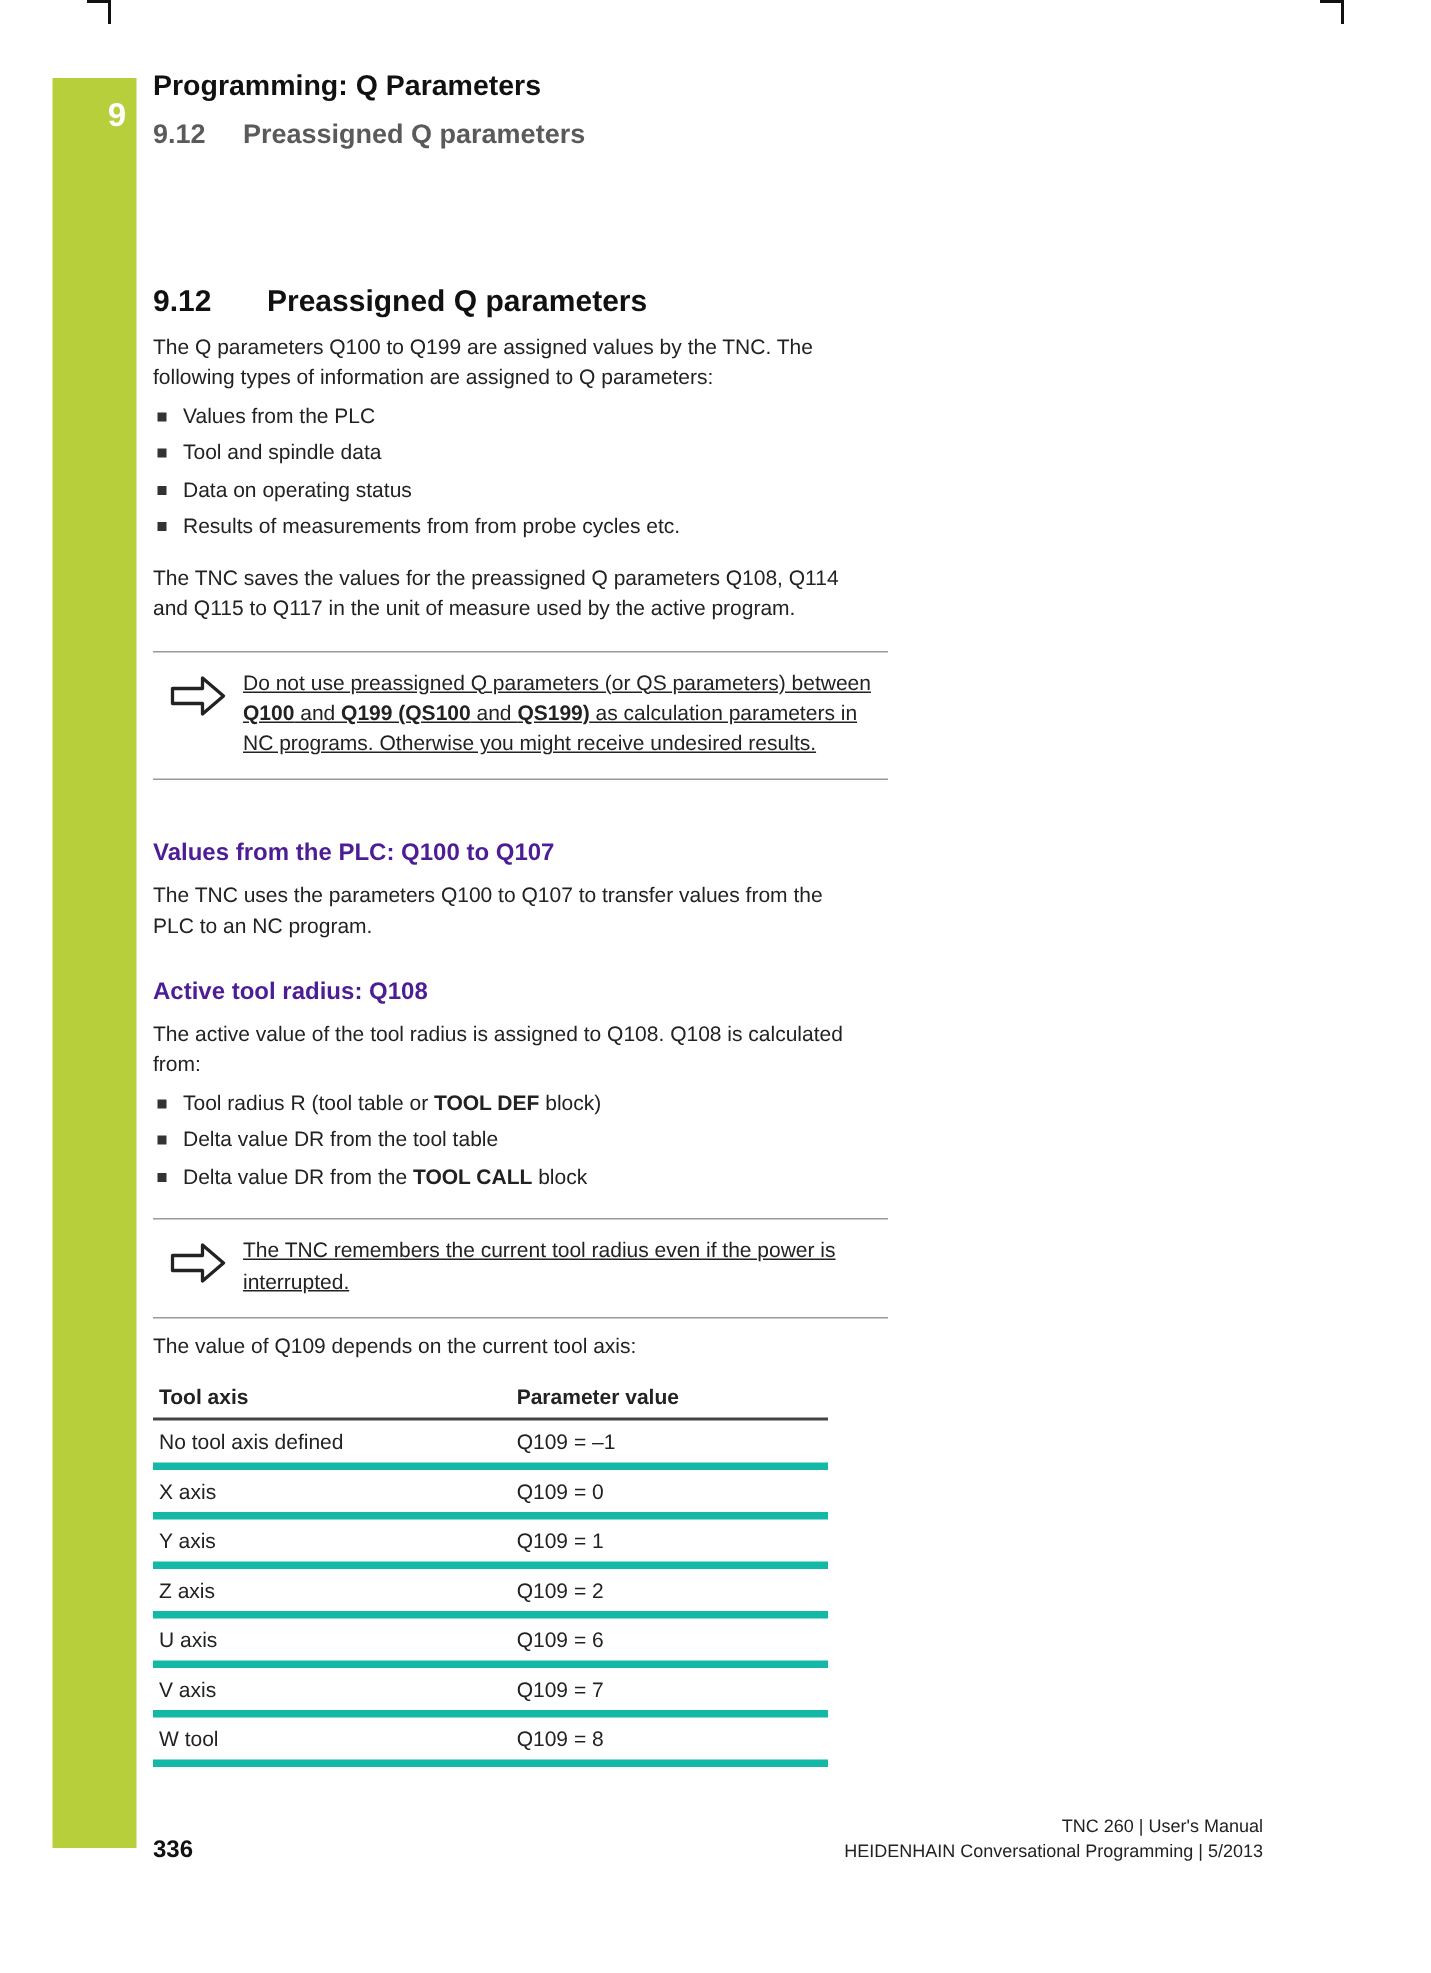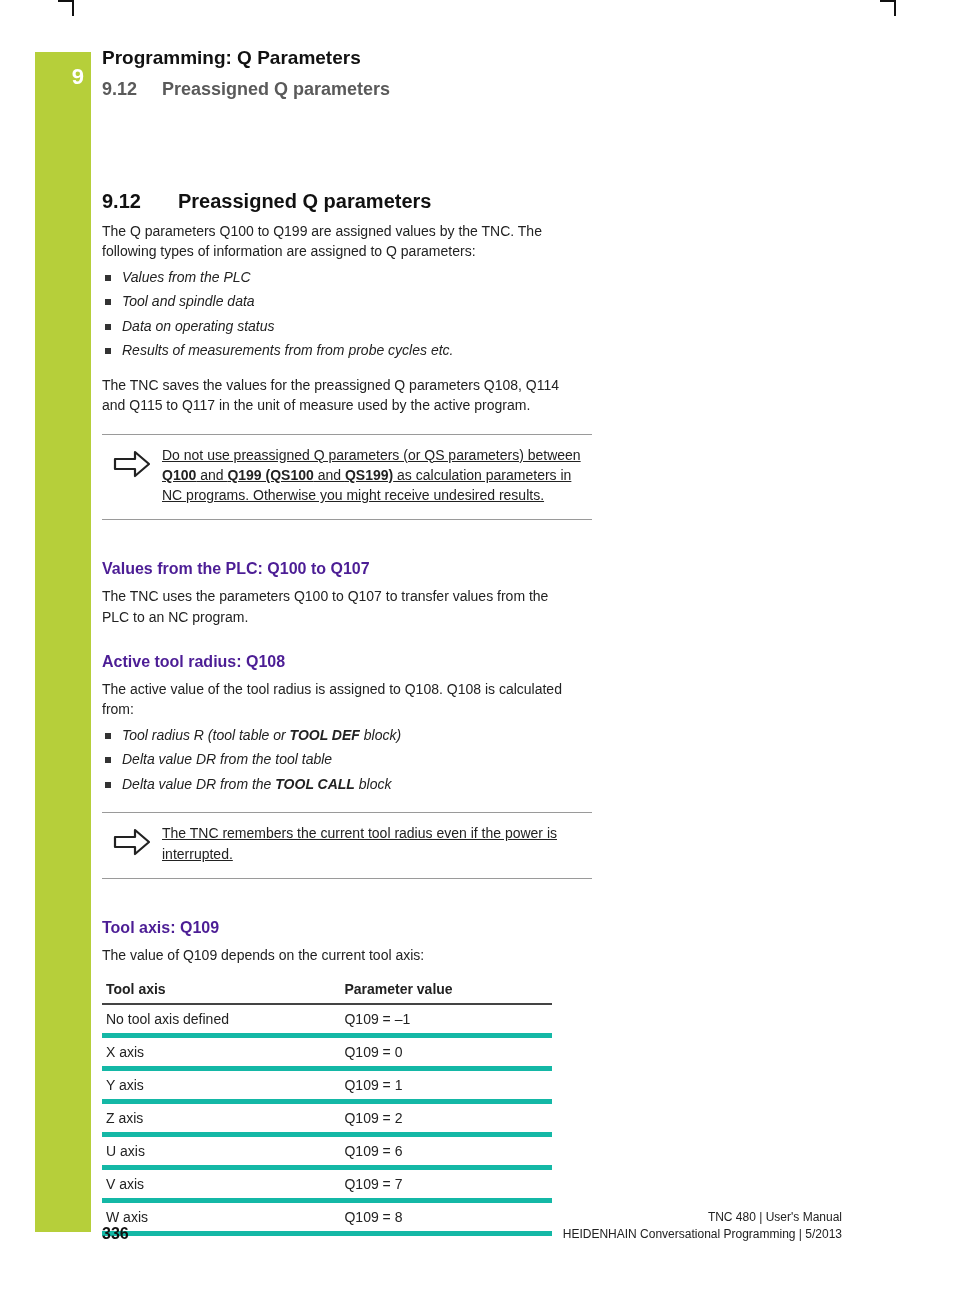--- a/index.html
+++ b/index.html
@@ -42,21 +42,21 @@
     width: 740px;
   }
   .h-chapter { font-size: 19px; font-weight: bold; color:#111; }
   .h-sub { font-size: 18px; font-weight: bold; color:#5a5a5a; margin-top:10px; }
   .h-sub .num { display:inline-block; width:60px;}
   .section-start { margin-top: 90px; }
   .h-sec { font-size: 20px; font-weight: bold; color:#111; }
   .h-sec .num { display:inline-block; width:76px;}
   p.body { margin-top: 8px; line-height: 1.45; max-width: 470px; font-size:14px; color:#222;}
   ul.bullets { list-style:none; margin-top:6px; max-width:500px;}
-  ul.bullets li { position:relative; padding-left:20px; margin:5px 0; line-height:1.4; font-size:14px;font-style:italic;}
+  ul.bullets li { position:relative; padding-left:20px; margin:5px 0; line-height:1.4; font-size:14px;}
   ul.bullets li::before { content:""; position:absolute; left:3px; top:7px; width:6px; height:6px; background:#333;}
   .note-box {
     border-top: 1px solid #9a9a9a;
     border-bottom: 1px solid #9a9a9a;
     margin-top: 18px;
     padding: 10px 0 14px 0;
     display:flex;
     align-items:flex-start;
     max-width: 490px;
     text-decoration: underline;
@@ -150,21 +150,20 @@
 
     <div class="note-box">
       <div class="note-icon">
         <svg width="38" height="30" viewBox="0 0 38 30">
           <path d="M2 10 L22 10 L22 3 L36 15 L22 27 L22 20 L2 20 Z" fill="none" stroke="#222" stroke-width="2.2" stroke-linejoin="round"></path>
         </svg>
       </div>
       <div class="note-text">The TNC remembers the current tool radius even if the power is interrupted.</div>
     </div>
 
-    <div class="h3">Tool axis: Q109</div>
     <p class="body">The value of Q109 depends on the current tool axis:</p>
 
     <table class="param">
       <thead>
         <tr>
           <th>Tool axis</th>
           <th>Parameter value</th>
         </tr>
       </thead>
       <tbody>
@@ -186,27 +185,27 @@
           </tr>
         <tr>
             <td>U axis</td>
             <td>Q109 = 6</td>
           </tr>
         <tr>
             <td>V axis</td>
             <td>Q109 = 7</td>
           </tr>
         <tr>
-            <td>W axis</td>
+            <td>W tool</td>
             <td>Q109 = 8</td>
           </tr>
       </tbody>
     </table>
   </div>
 </div>
 
 <div class="footer">
   <div class="pagenum">336</div>
   <div class="meta">
-    <div>TNC 480 | User's Manual</div>
+    <div>TNC 260 | User's Manual</div>
     <div>HEIDENHAIN Conversational Programming | 5/2013</div>
   </div>
 </div>
 
 </body></html>

